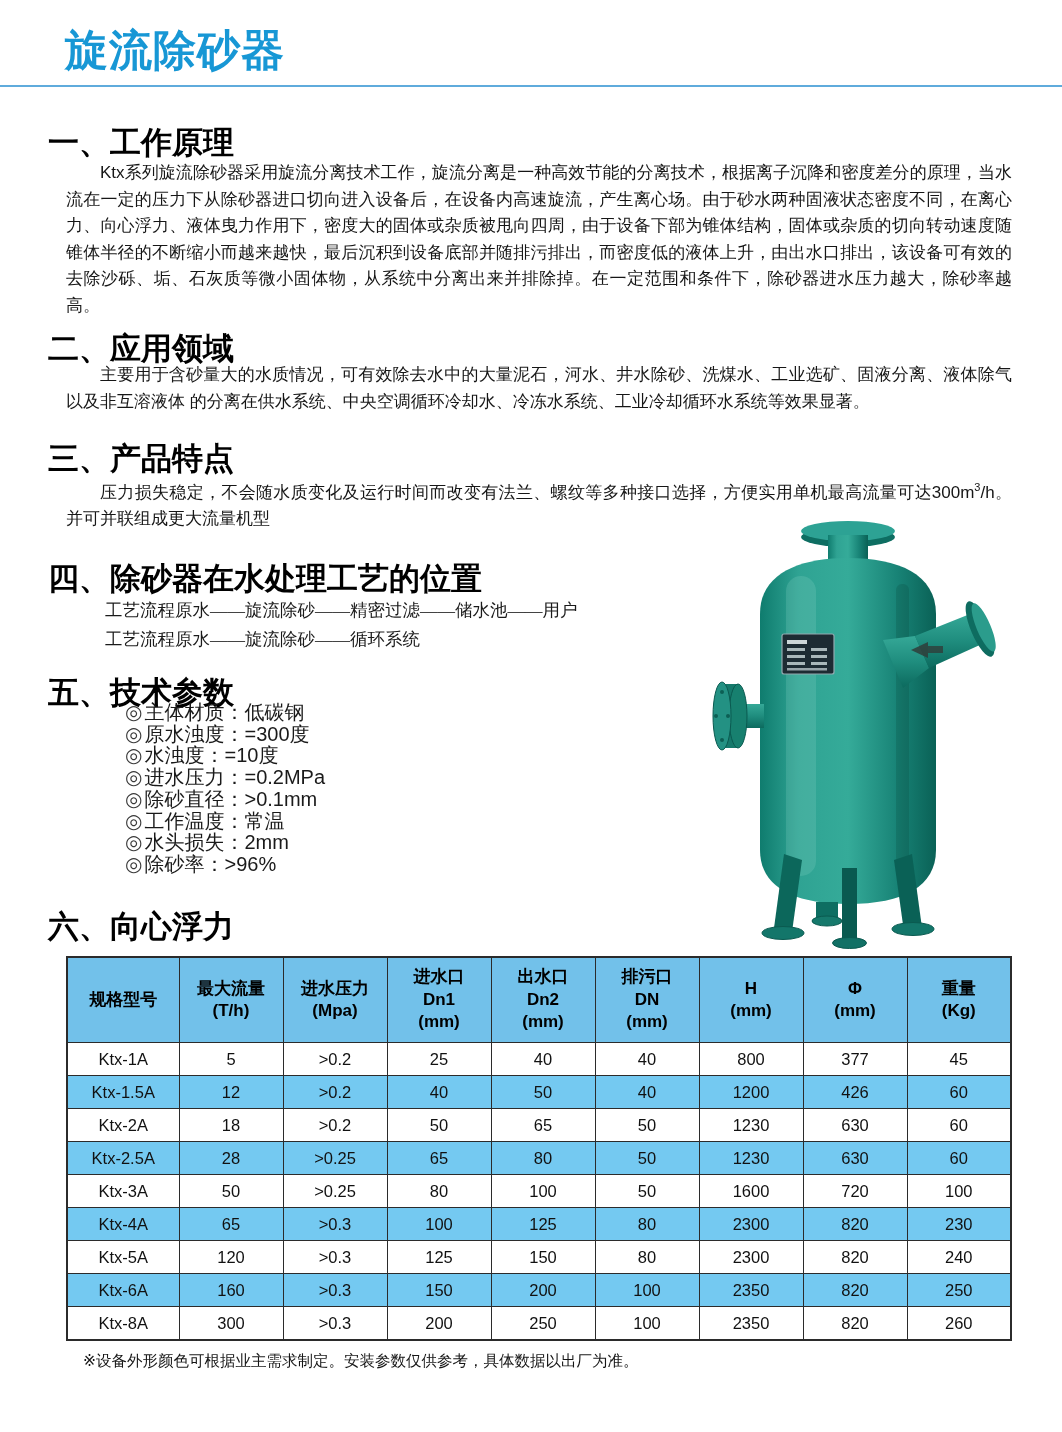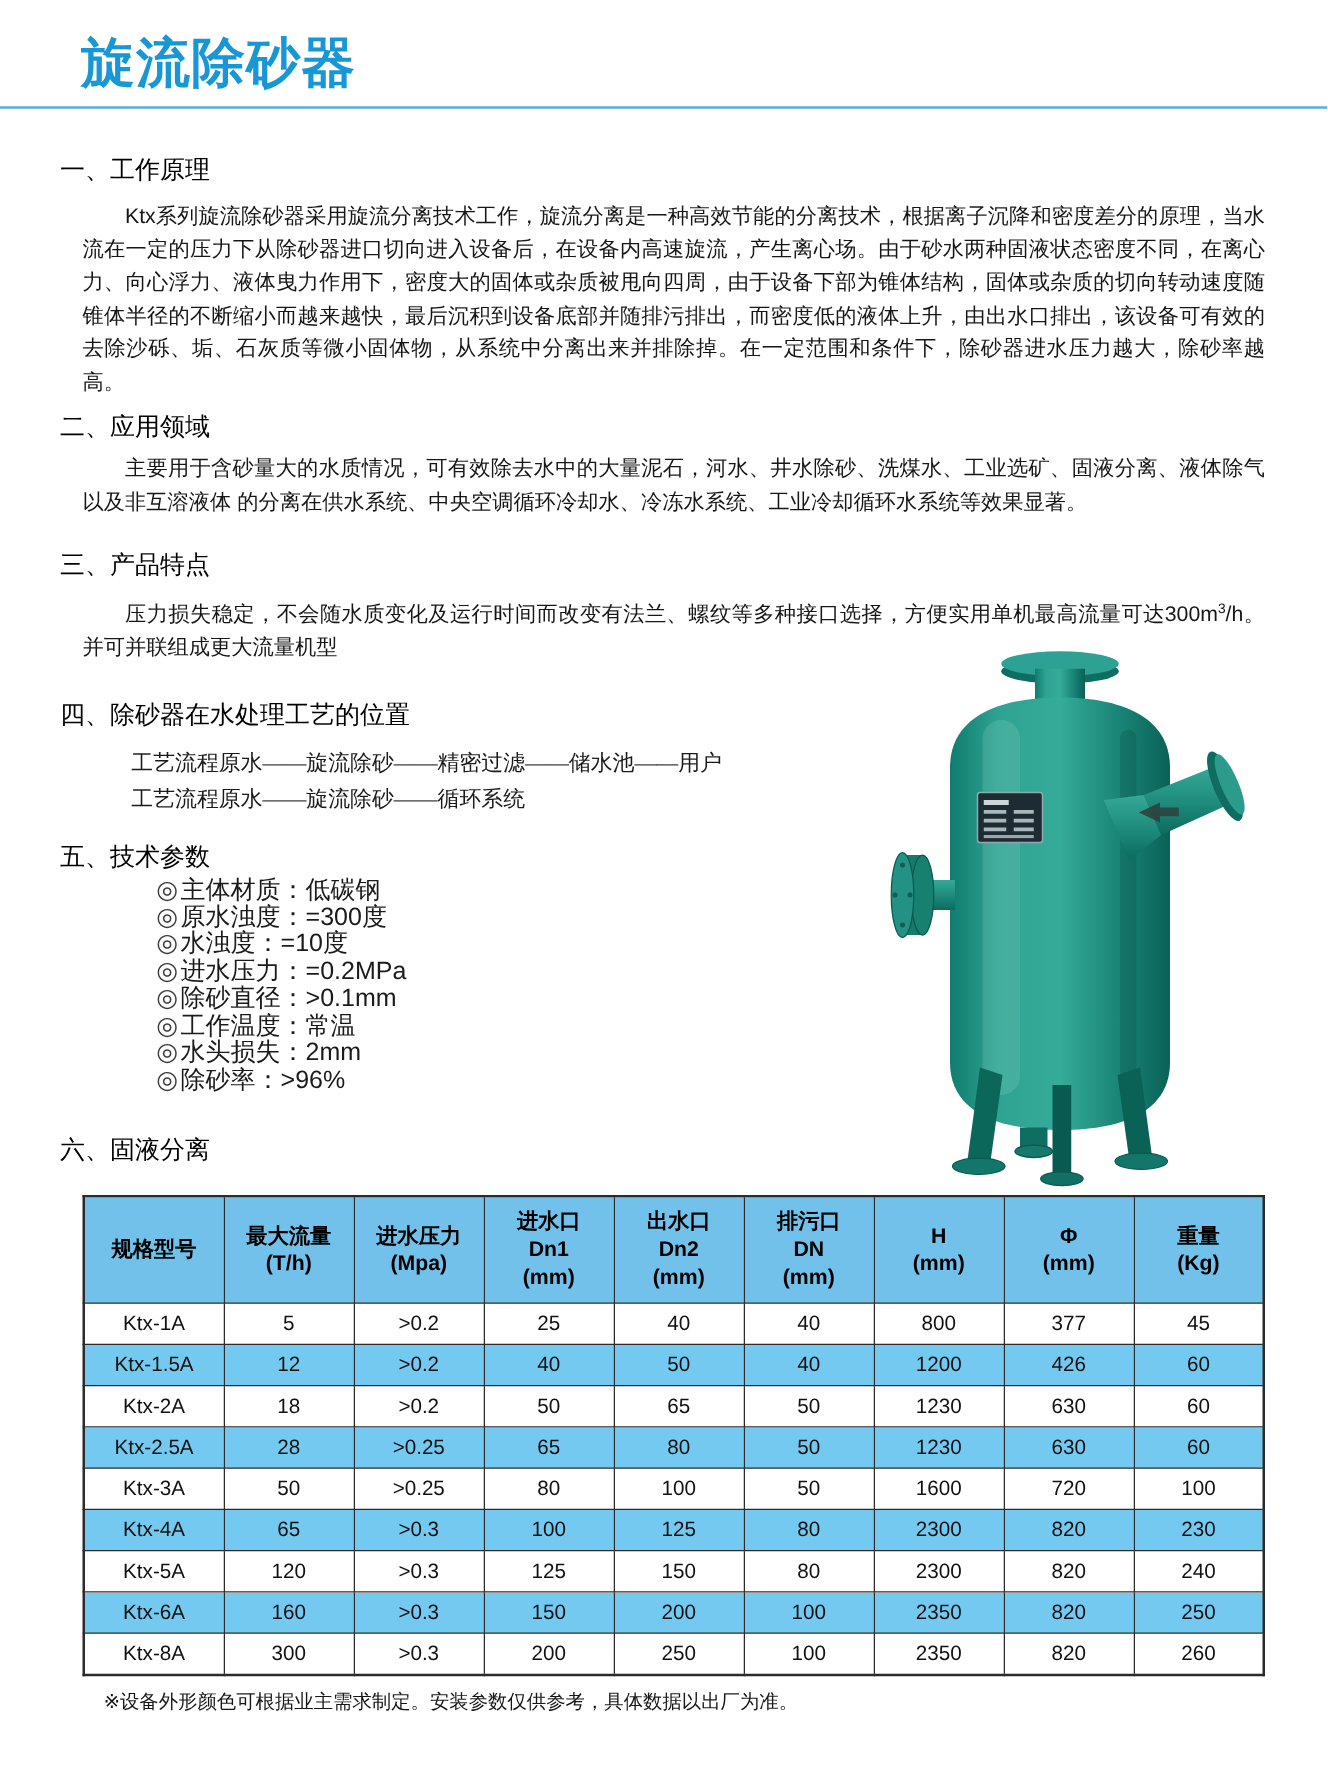--- a/index.html
+++ b/index.html
@@ -4,21 +4,21 @@
 <style>
   html,body{margin:0;padding:0;}
   body{
     width:1062px;height:1432px;background:#ffffff;position:relative;
     font-family:"Liberation Sans","DejaVu Sans",sans-serif;color:#141414;
     overflow:hidden;
   }
   .abs{position:absolute;}
   .page-title{left:40px;top:22px;font-size:43px;font-weight:bold;color:#1797D5;letter-spacing:1px;margin-left:25px;}
   .divider{left:0;top:85px;width:1062px;height:2px;background:#5FABDC;}
-  .sec-heading{left:48px;font-size:20px;font-weight:normal;color:#000;}
+  .sec-heading{left:48px;font-size:31px;font-weight:bold;color:#000;}
   .body-para{left:66px;width:946px;font-size:17px;line-height:26.5px;text-align:justify;text-indent:2em;color:#161616;}
   .flow-lines{left:105px;top:596px;font-size:17.5px;line-height:29px;color:#1a1a1a;font-family:Liberation Serif, serif;}
   .params{left:105px;top:702px;font-size:20px;line-height:21.7px;color:#1a1a1a;margin-left:20px;}
   .param-item .bullet{margin-right:2px;color:#3a3a3a;}
   sup{font-size:11px;}
   .table-wrap{left:66px;top:956px;width:944px;}
   table{border-collapse:collapse;table-layout:fixed;width:944px;border:2px solid #2b2b2b;}
   th,td{border:1px solid #2b2b2b;text-align:center;vertical-align:middle;padding:0 2px;overflow:hidden;}
   th{background:#72C1EA;font-weight:bold;font-size:17px;line-height:1.32;white-space:pre-line;height:84px;color:#000;}
   td{font-size:16.5px;height:32px;background:#ffffff;color:#111;}
@@ -129,21 +129,21 @@
       <polygon points="86,342 104,348 94,420 76,416" fill="#0c675b"></polygon>
       <ellipse cx="85" cy="421" rx="21" ry="6.5" fill="#13766a" stroke="#0a5a50" stroke-width="1"></ellipse>
       <polygon points="196,348 214,342 224,416 206,420" fill="#0a6156"></polygon>
       <ellipse cx="215" cy="417" rx="21" ry="6.5" fill="#13766a" stroke="#0a5a50" stroke-width="1"></ellipse>
       <rect x="144" y="356" width="15" height="74" fill="#095a50"></rect>
       <ellipse cx="151.5" cy="431" rx="17" ry="5.5" fill="#117065" stroke="#0a5a50" stroke-width="1"></ellipse>
     </g>
   </svg>
 </div>
 
-<div class="abs sec-heading" style="top:906px">六、固液分离</div>
+<div class="abs sec-heading" style="top:906px">六、向心浮力</div>
 
 <div class="abs table-wrap">
   <table>
     <colgroup>
       <col style="width:112px">
         <col style="width:104px">
         <col style="width:104px">
       <col style="width:104px">
         <col style="width:104px">
         <col style="width:104px">

